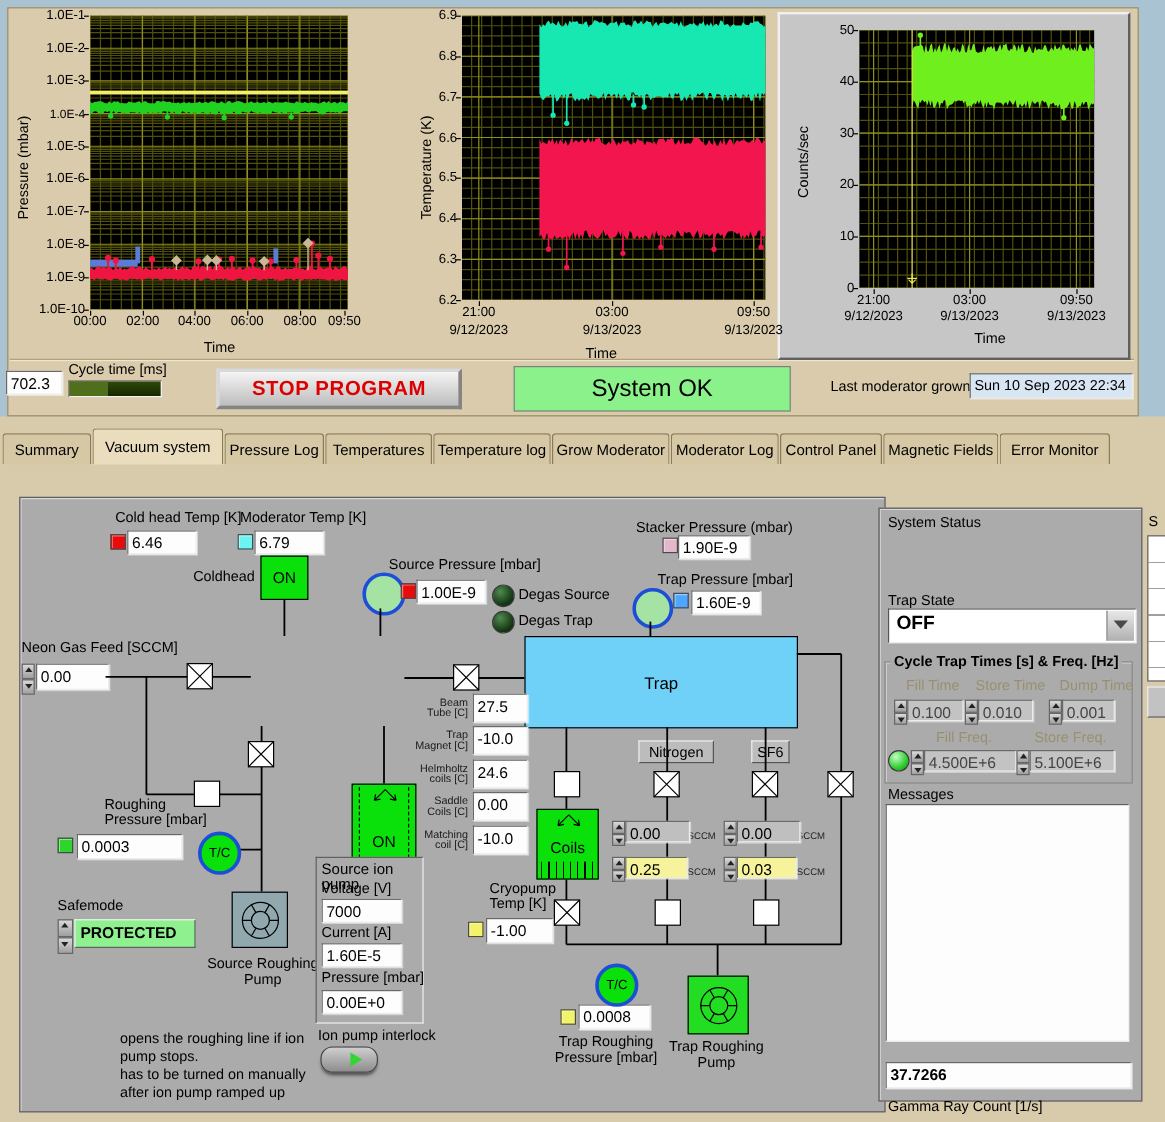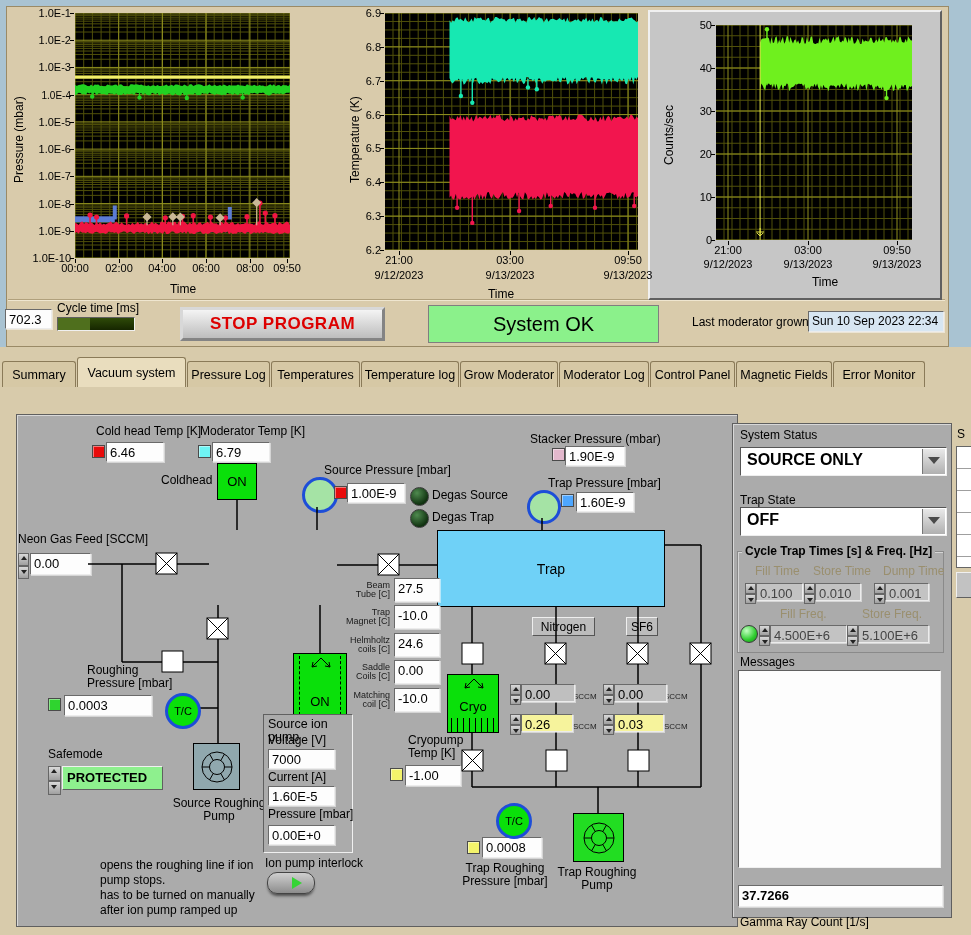--- a/index.html
+++ b/index.html
@@ -688,56 +688,55 @@
 has to be turned on manually
 after ion pump ramped up</div>
     <div class="lbl" style="position: absolute; left: 408px; top: 734px; width: 60px;">Cryopump
 Temp [K]</div>
     <div class="ind" style="position: absolute; left: 390px; top: 768px; background: rgb(243, 243, 107);"></div>
     <div class="val" style="position: absolute; left: 405px; top: 765px; width: 51px; height: 18px;">-1.00</div>
     <div class="greenbox" style="position: absolute; left: 447px; top: 674px; width: 50px; height: 57px; flex-direction: column; z-index: 3;">
       <svg width="26" height="13" style="position:absolute;top:3px;left:13px;">
         <path d="M13 1 L4 10 M4 10 l5 -1 M4 10 l1 -5 M13 1 L22 10 M22 10 l-5 -1 M22 10 l-1 -5" stroke="#000" fill="none"></path>
       </svg>
-      <span style="margin-top:6px;">Cryo</span>
+      <span style="margin-top:6px;">Coils</span>
       <div style="position:absolute;left:3px;right:3px;bottom:0;height:14px;background:repeating-linear-gradient(90deg,#000 0 1px,transparent 1px 6px);"></div>
     </div>
     <div class="valvelbl" style="position: absolute; left: 532px; top: 617px; width: 61px; height: 17px;">Nitrogen</div>
     <div class="valvelbl" style="position: absolute; left: 626px; top: 617px; width: 30px; height: 17px;">SF6</div>
     <div class="spin" style="position: absolute; left: 510px; top: 684px; width: 11px; height: 17px;">
       <div class="u"></div>
       <div class="d"></div>
     </div>
     <div class="val grey" style="position: absolute; left: 521px; top: 684px; width: 49px; height: 15px; z-index: 3;">0.00</div>
     <div class="lbl xs" style="position: absolute; left: 573px; top: 690px;">SCCM</div>
     <div class="spin" style="position: absolute; left: 510px; top: 714px; width: 11px; height: 17px;">
       <div class="u"></div>
       <div class="d"></div>
     </div>
-    <div class="val yellow" style="position: absolute; left: 521px; top: 714px; width: 47px; height: 15px; z-index: 3;">0.26</div>
+    <div class="val yellow" style="position: absolute; left: 521px; top: 714px; width: 47px; height: 15px; z-index: 3;">0.25</div>
     <div class="lbl xs" style="position: absolute; left: 573px; top: 720px;">SCCM</div>
     <div class="spin" style="position: absolute; left: 603px; top: 684px; width: 11px; height: 17px;">
       <div class="u"></div>
       <div class="d"></div>
     </div>
     <div class="val grey" style="position: absolute; left: 614px; top: 684px; width: 48px; height: 15px; z-index: 3;">0.00</div>
     <div class="lbl xs" style="position: absolute; left: 664px; top: 690px;">SCCM</div>
     <div class="spin" style="position: absolute; left: 603px; top: 714px; width: 11px; height: 17px;">
       <div class="u"></div>
       <div class="d"></div>
     </div>
     <div class="val yellow" style="position: absolute; left: 614px; top: 714px; width: 45px; height: 15px; z-index: 3;">0.03</div>
     <div class="lbl xs" style="position: absolute; left: 664px; top: 720px;">SCCM</div>
     <div class="circ" style="position: absolute; left: 496px; top: 803px; width: 30px; height: 30px; background: rgb(10, 224, 10); display: flex; align-items: center; justify-content: center; font-size: 11px; z-index: 3;">T/C</div>
     <div class="ind" style="position: absolute; left: 467px; top: 841px; background: rgb(243, 243, 107);"></div>
     <div class="val" style="position: absolute; left: 482px; top: 837px; width: 55px; height: 18px;">0.0008</div>
     <div class="lbl ctr" style="position: absolute; left: 460px; top: 862px; width: 90px;">Trap Roughing
 Pressure [mbar]</div>
     <div class="lbl" style="position: absolute; left: 740px; top: 429px;">System Status</div>
-    <div class="dd" style="position: absolute; left: 740px; top: 447px; width: 199px; height: 24px;">SOURCE ONLY<div class="btn"></div></div>
     <div class="lbl" style="position: absolute; left: 740px; top: 494px;">Trap State</div>
     <div class="dd" style="position: absolute; left: 740px; top: 507px; width: 199px; height: 24px;">OFF<div class="btn"></div></div>
     <div style="position: absolute; left: 737px; top: 551px; width: 205px; height: 100px; border: 1px solid rgb(138, 138, 138); box-shadow: rgb(213, 213, 213) 1px 1px 0px inset;"></div>
     <div class="lbl b" style="position: absolute; left: 742px; top: 545px; background: rgb(171, 171, 171); padding: 0px 3px;">Cycle Trap Times [s] &amp; Freq. [Hz]</div>
     <div class="lbl tan" style="position: absolute; left: 755px; top: 565px;">Fill Time</div>
     <div class="lbl tan" style="position: absolute; left: 813px; top: 565px;">Store Time</div>
     <div class="lbl tan" style="position: absolute; left: 883px; top: 565px;">Dump Time</div>
     <div class="spin" style="position: absolute; left: 745px; top: 583px; width: 11px; height: 17px;">
       <div class="u"></div>
       <div class="d"></div>

